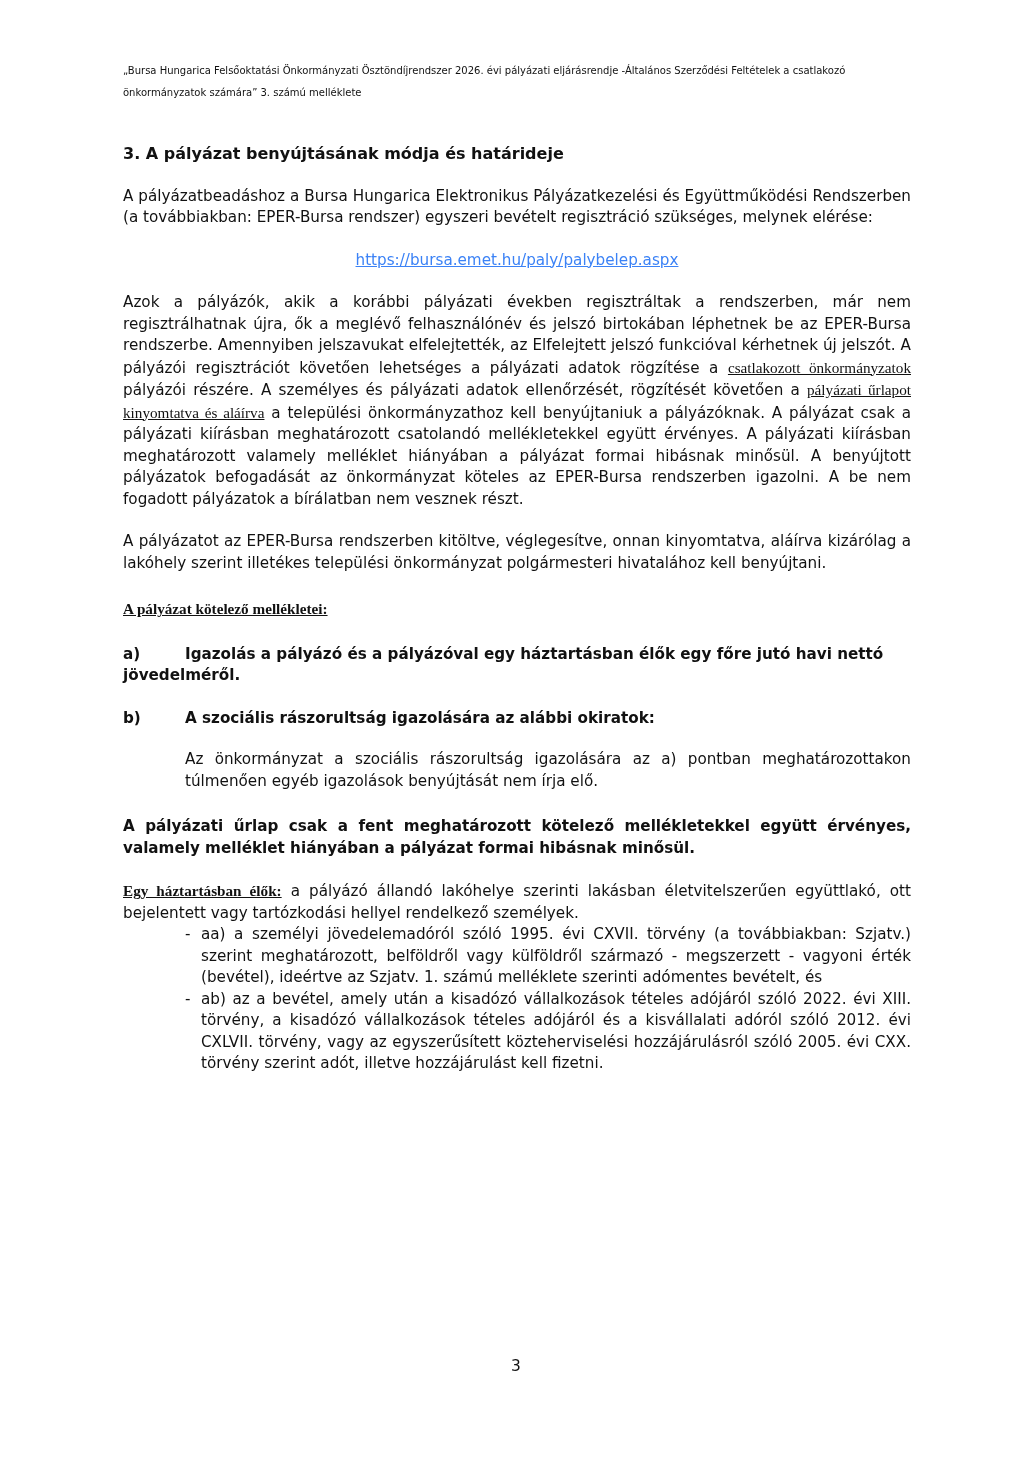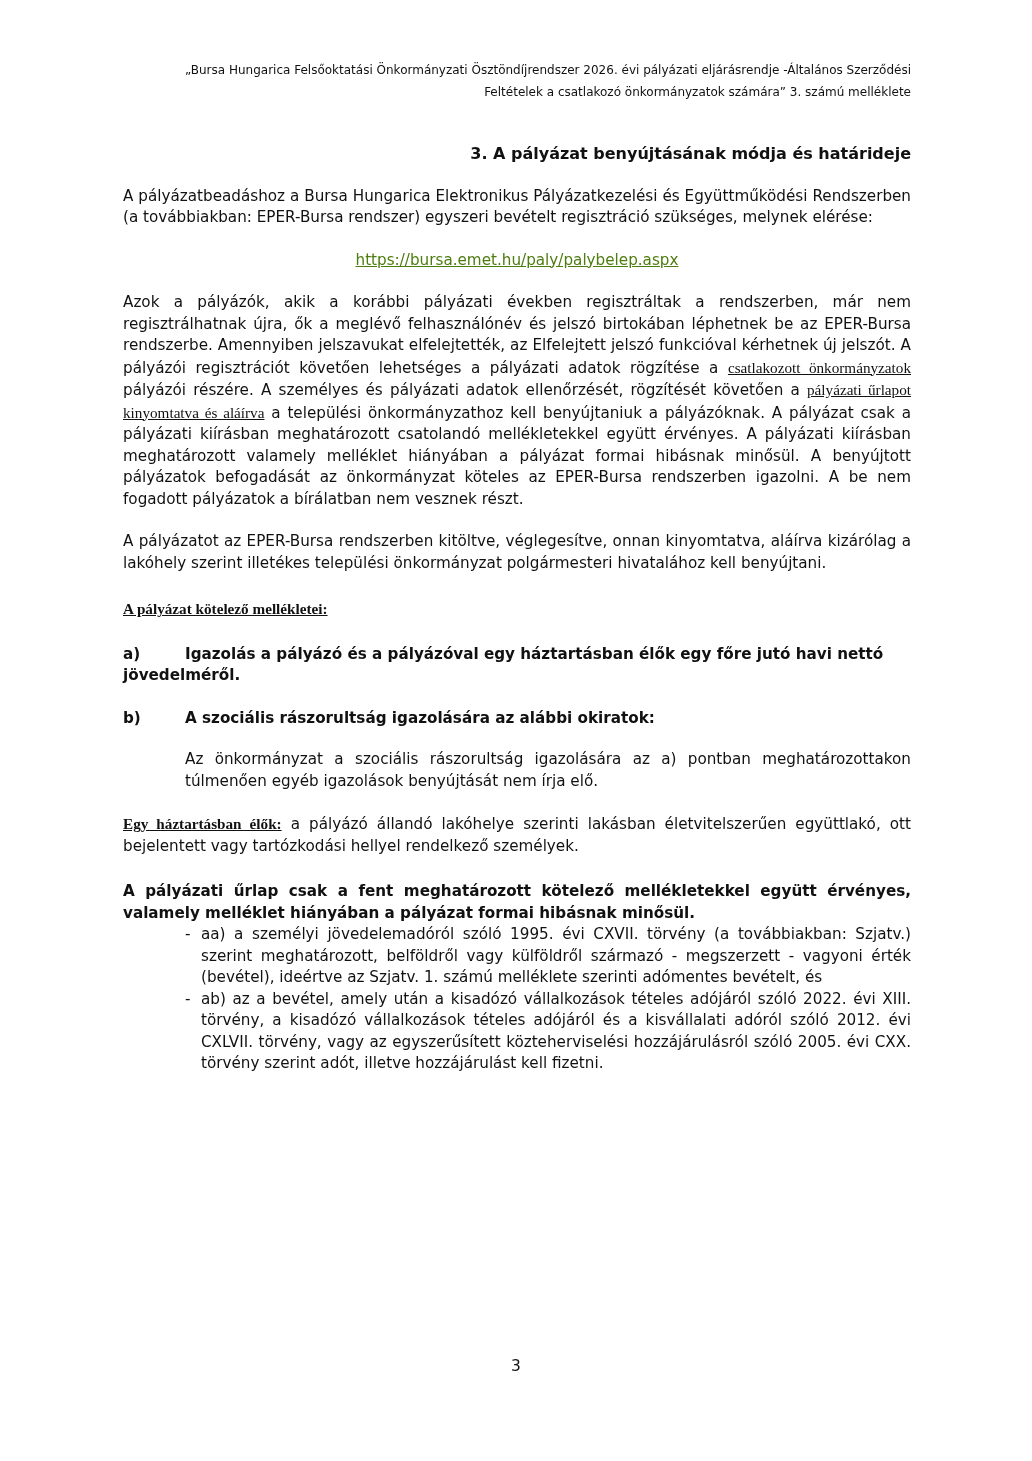--- a/index.html
+++ b/index.html
@@ -1,25 +1,25 @@
 <!DOCTYPE html>
 <html><head>
 <meta charset="utf-8">
 <style>
   html, body { margin: 0; padding: 0; background: #ffffff; }
   body { width: 1032px; height: 1461px; position: relative; overflow: hidden;
          font-family: "DejaVu Sans", sans-serif; color: #111111; }
   .page { position: absolute; left: 123px; top: 60px; width: 788px; font-size: 15.2px; line-height: 21.5px; }
-  .header { text-align: right; font-size: 12px; line-height: 21.5px; }
+  .header { text-align: left; font-size: 10px; line-height: 21.5px; }
   .just { text-align: justify; margin-top: 20px; }
-  .h3 { font-weight: bold; font-size: 16px; margin-top: 40px; text-align: right; }
+  .h3 { font-weight: bold; font-size: 16px; margin-top: 40px; }
   p { margin: 0; }
   .mt20 { margin-top: 21px; }
   .center { text-align: center; }
-  .link { color: #4d7c0f; text-decoration: underline; }
+  .link { color: #3b82f6; text-decoration: underline; }
   .u { text-decoration: underline; font-family: Liberation Serif, serif; }
   .i { }
   .b { font-weight: bold; }
   .item { display: flex; }
   .item .lbl { width: 62px; flex: none; font-weight: bold; }
   .item .body { flex: 1; }
   .dash-list { margin-left: 62px; }
   .dash-item { position: relative; padding-left: 16px; text-align: justify; }
   .dash-item .dash { position: absolute; left: 0; top: 0; }
   .pagenum { position: absolute; left: 0; width: 1032px; top: 1357px; text-align: center; font-size: 15.4px; }
@@ -52,23 +52,23 @@
   </div>
 
   <div class="item mt20">
     <div class="lbl">b)</div>
     <div class="body">
       <p class="b">A szociális rászorultság igazolására az alábbi okiratok:</p>
       <p class="just">Az önkormányzat a szociális rászorultság igazolására az a) pontban meghatározottakon túlmenően egyéb igazolások benyújtását nem írja elő.</p>
     </div>
   </div>
 
+  <p class="just b mt20" style="margin-top:24px">A pályázati űrlap csak a fent meghatározott kötelező mellékletekkel együtt érvényes, valamely melléklet hiányában a pályázat formai hibásnak minősül.</p>
+
   <p class="just mt20"><span class="b u">Egy háztartásban élők:</span><span> a pályázó állandó lakóhelye szerinti lakásban életvitelszerűen együttlakó, ott bejelentett vagy tartózkodási hellyel rendelkező személyek.</span></p>
-
-  <p class="just b mt20" style="margin-top:24px">A pályázati űrlap csak a fent meghatározott kötelező mellékletekkel együtt érvényes, valamely melléklet hiányában a pályázat formai hibásnak minősül.</p>
 
 
   <div class="dash-list">
     <div class="dash-item">
       <span class="dash">-</span>
       <span>aa) a személyi jövedelemadóról szóló 1995. évi CXVII. törvény (a továbbiakban: Szjatv.) szerint meghatározott, belföldről vagy külföldről származó - megszerzett - vagyoni érték (bevétel), ideértve az Szjatv. 1. számú melléklete szerinti adómentes bevételt, és</span>
     </div>
     <div class="dash-item">
       <span class="dash">-</span>
       <span>ab) az a bevétel, amely után a kisadózó vállalkozások tételes adójáról szóló 2022. évi XIII. törvény, a kisadózó vállalkozások tételes adójáról és a kisvállalati adóról szóló 2012. évi CXLVII. törvény, vagy az egyszerűsített közteherviselési hozzájárulásról szóló 2005. évi CXX. törvény szerint adót, illetve hozzájárulást kell fizetni.</span>

